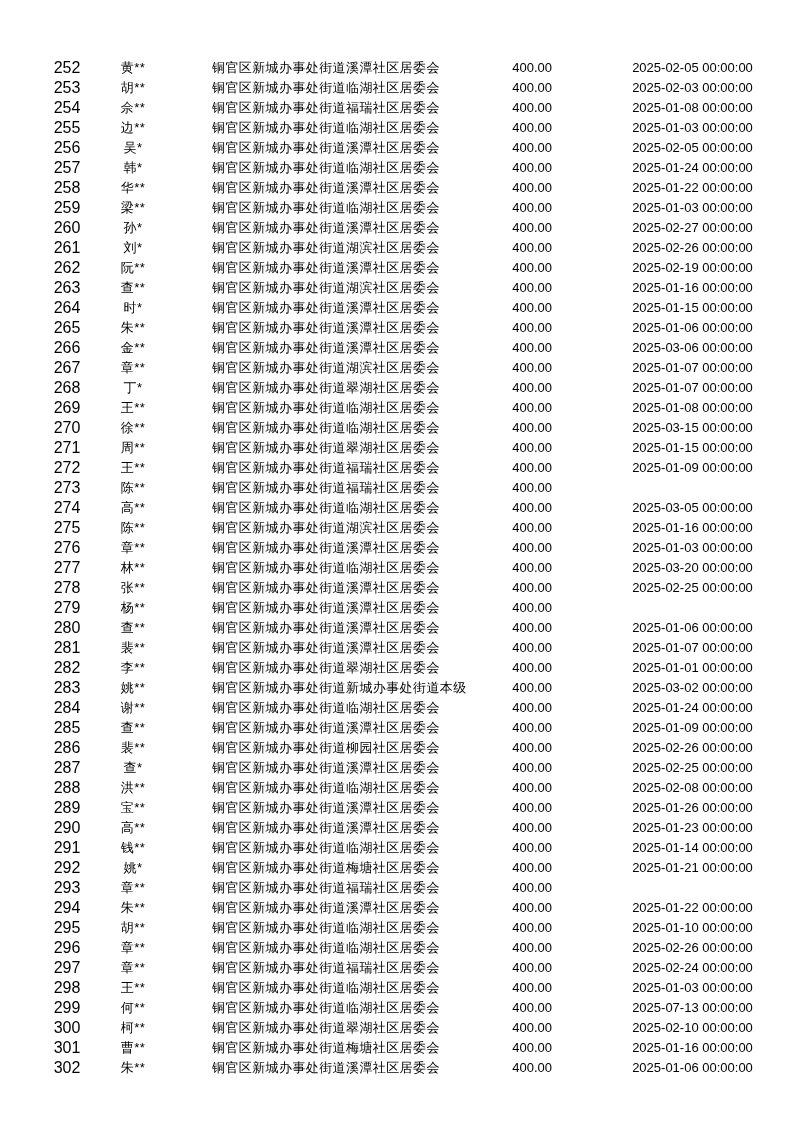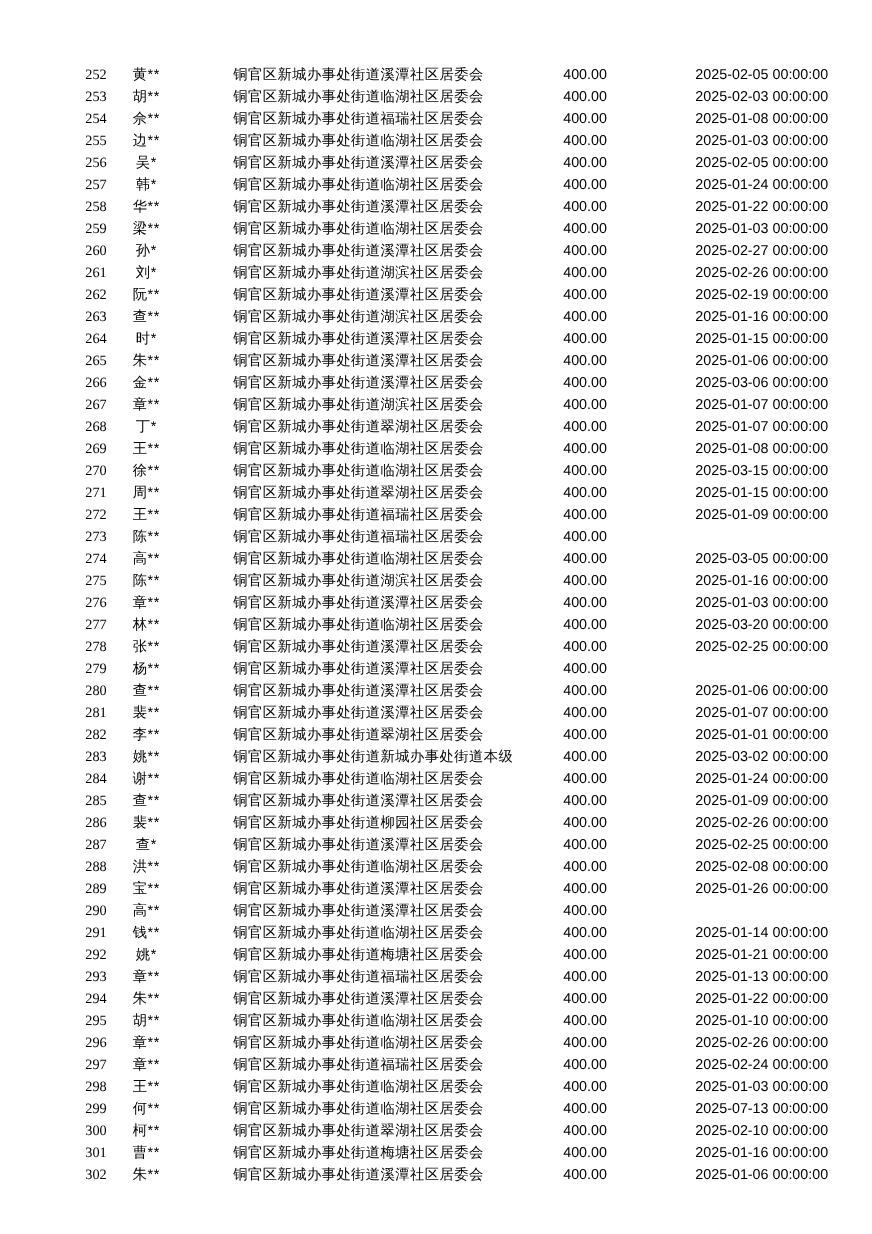--- a/index.html
+++ b/index.html
@@ -22,24 +22,24 @@
   }
   .row {
     display: grid;
     grid-template-columns: 60px 72px 343px 40px auto;
     padding-left: 37px;
     height: 20px;
     line-height: 20px;
     font-size: 13px;
     white-space: nowrap;
   }
-  .c-idx  { text-align: right; font-size: 13px; font-family: Liberation Serif, serif; }
+  .c-idx  { text-align: center; font-size: 16px; }
   .c-name { text-align: center; letter-spacing: 0.5px; }
   .c-org  { padding-left: 6px; letter-spacing: 0.4px; margin-left: 37px; }
-  .c-amt  { }
+  .c-amt  { text-align: right; }
   .c-date { padding-left: 40px; text-align: center; }
 </style>
 </head>
 <body>
 
 <div class="page">
   <div class="table" id="table-body">
       <div class="row">
         <div class="c-idx">252</div>
         <div class="c-name">黄**</div>
@@ -302,41 +302,41 @@
         <div class="c-name">宝**</div>
         <div class="c-org">铜官区新城办事处街道溪潭社区居委会</div>
         <div class="c-amt">400.00</div>
         <div class="c-date">2025-01-26 00:00:00</div>
       </div>
       <div class="row">
         <div class="c-idx">290</div>
         <div class="c-name">高**</div>
         <div class="c-org">铜官区新城办事处街道溪潭社区居委会</div>
         <div class="c-amt">400.00</div>
+        <div class="c-date">2025-01-23 00:00:00</div>
       </div>
       <div class="row">
         <div class="c-idx">291</div>
         <div class="c-name">钱**</div>
         <div class="c-org">铜官区新城办事处街道临湖社区居委会</div>
         <div class="c-amt">400.00</div>
         <div class="c-date">2025-01-14 00:00:00</div>
       </div>
       <div class="row">
         <div class="c-idx">292</div>
         <div class="c-name">姚*</div>
         <div class="c-org">铜官区新城办事处街道梅塘社区居委会</div>
         <div class="c-amt">400.00</div>
         <div class="c-date">2025-01-21 00:00:00</div>
       </div>
       <div class="row">
         <div class="c-idx">293</div>
         <div class="c-name">章**</div>
         <div class="c-org">铜官区新城办事处街道福瑞社区居委会</div>
         <div class="c-amt">400.00</div>
-        <div class="c-date">2025-01-13 00:00:00</div>
       </div>
       <div class="row">
         <div class="c-idx">294</div>
         <div class="c-name">朱**</div>
         <div class="c-org">铜官区新城办事处街道溪潭社区居委会</div>
         <div class="c-amt">400.00</div>
         <div class="c-date">2025-01-22 00:00:00</div>
       </div>
       <div class="row">
         <div class="c-idx">295</div>

